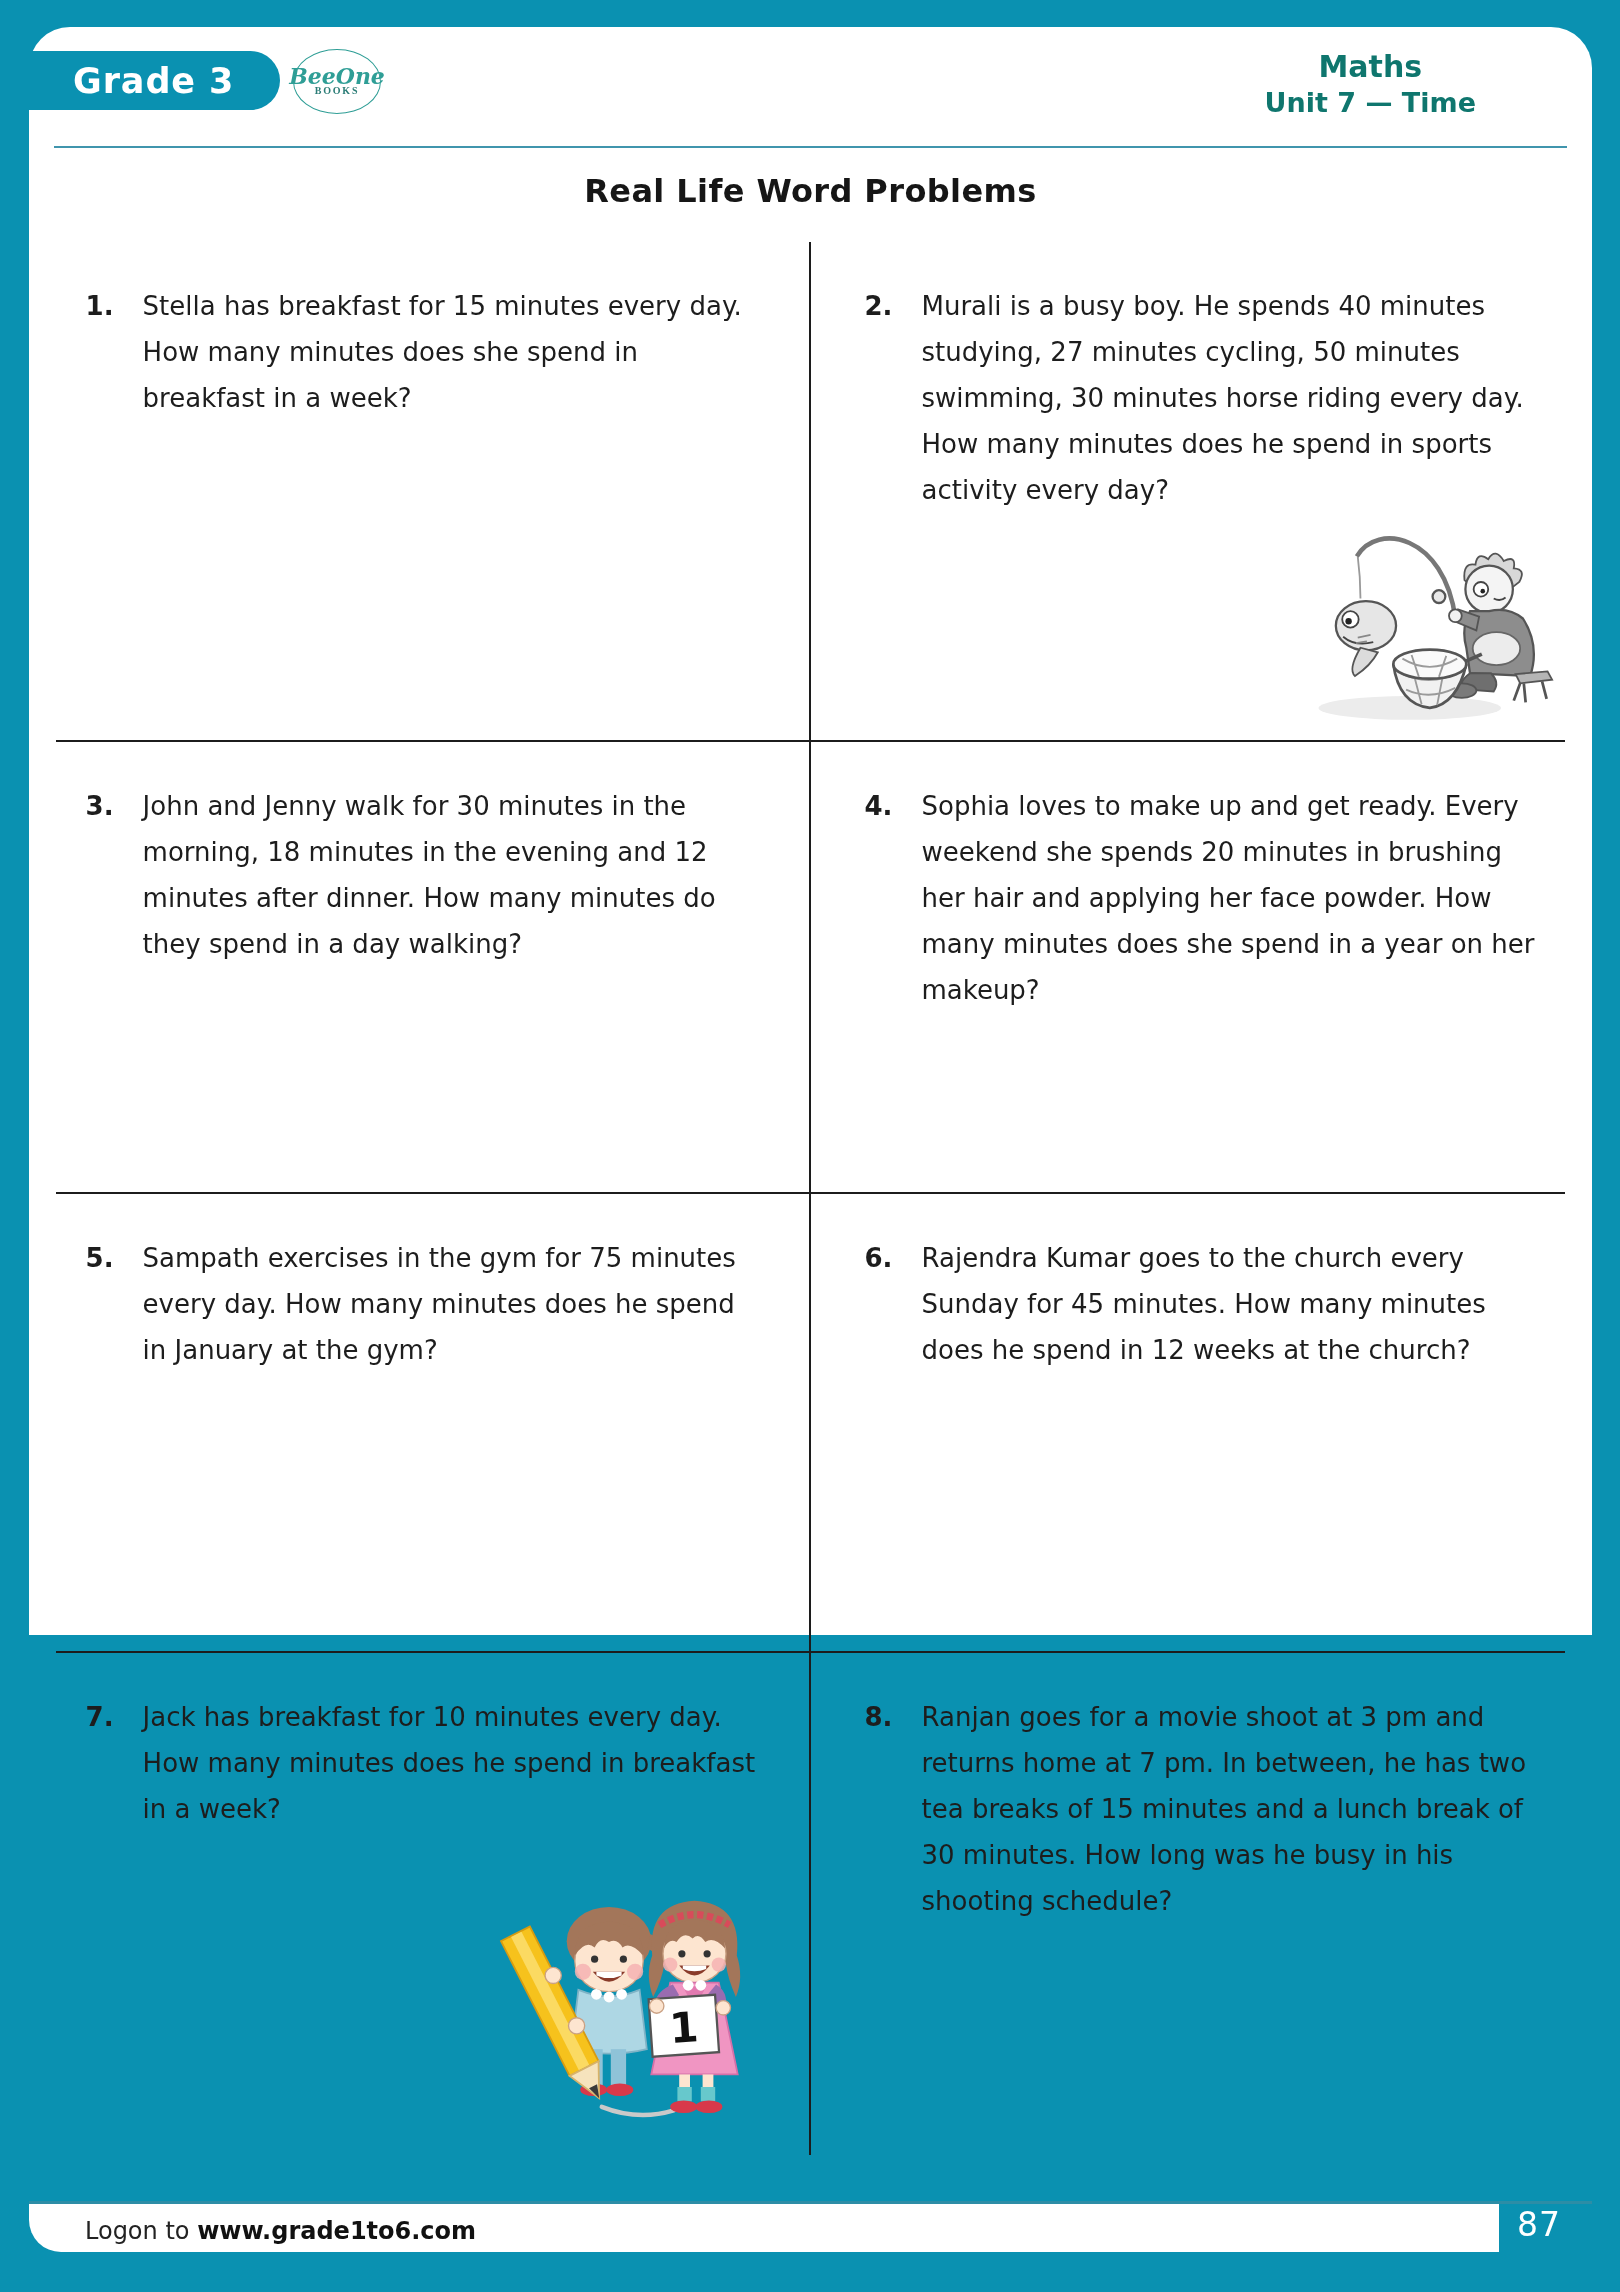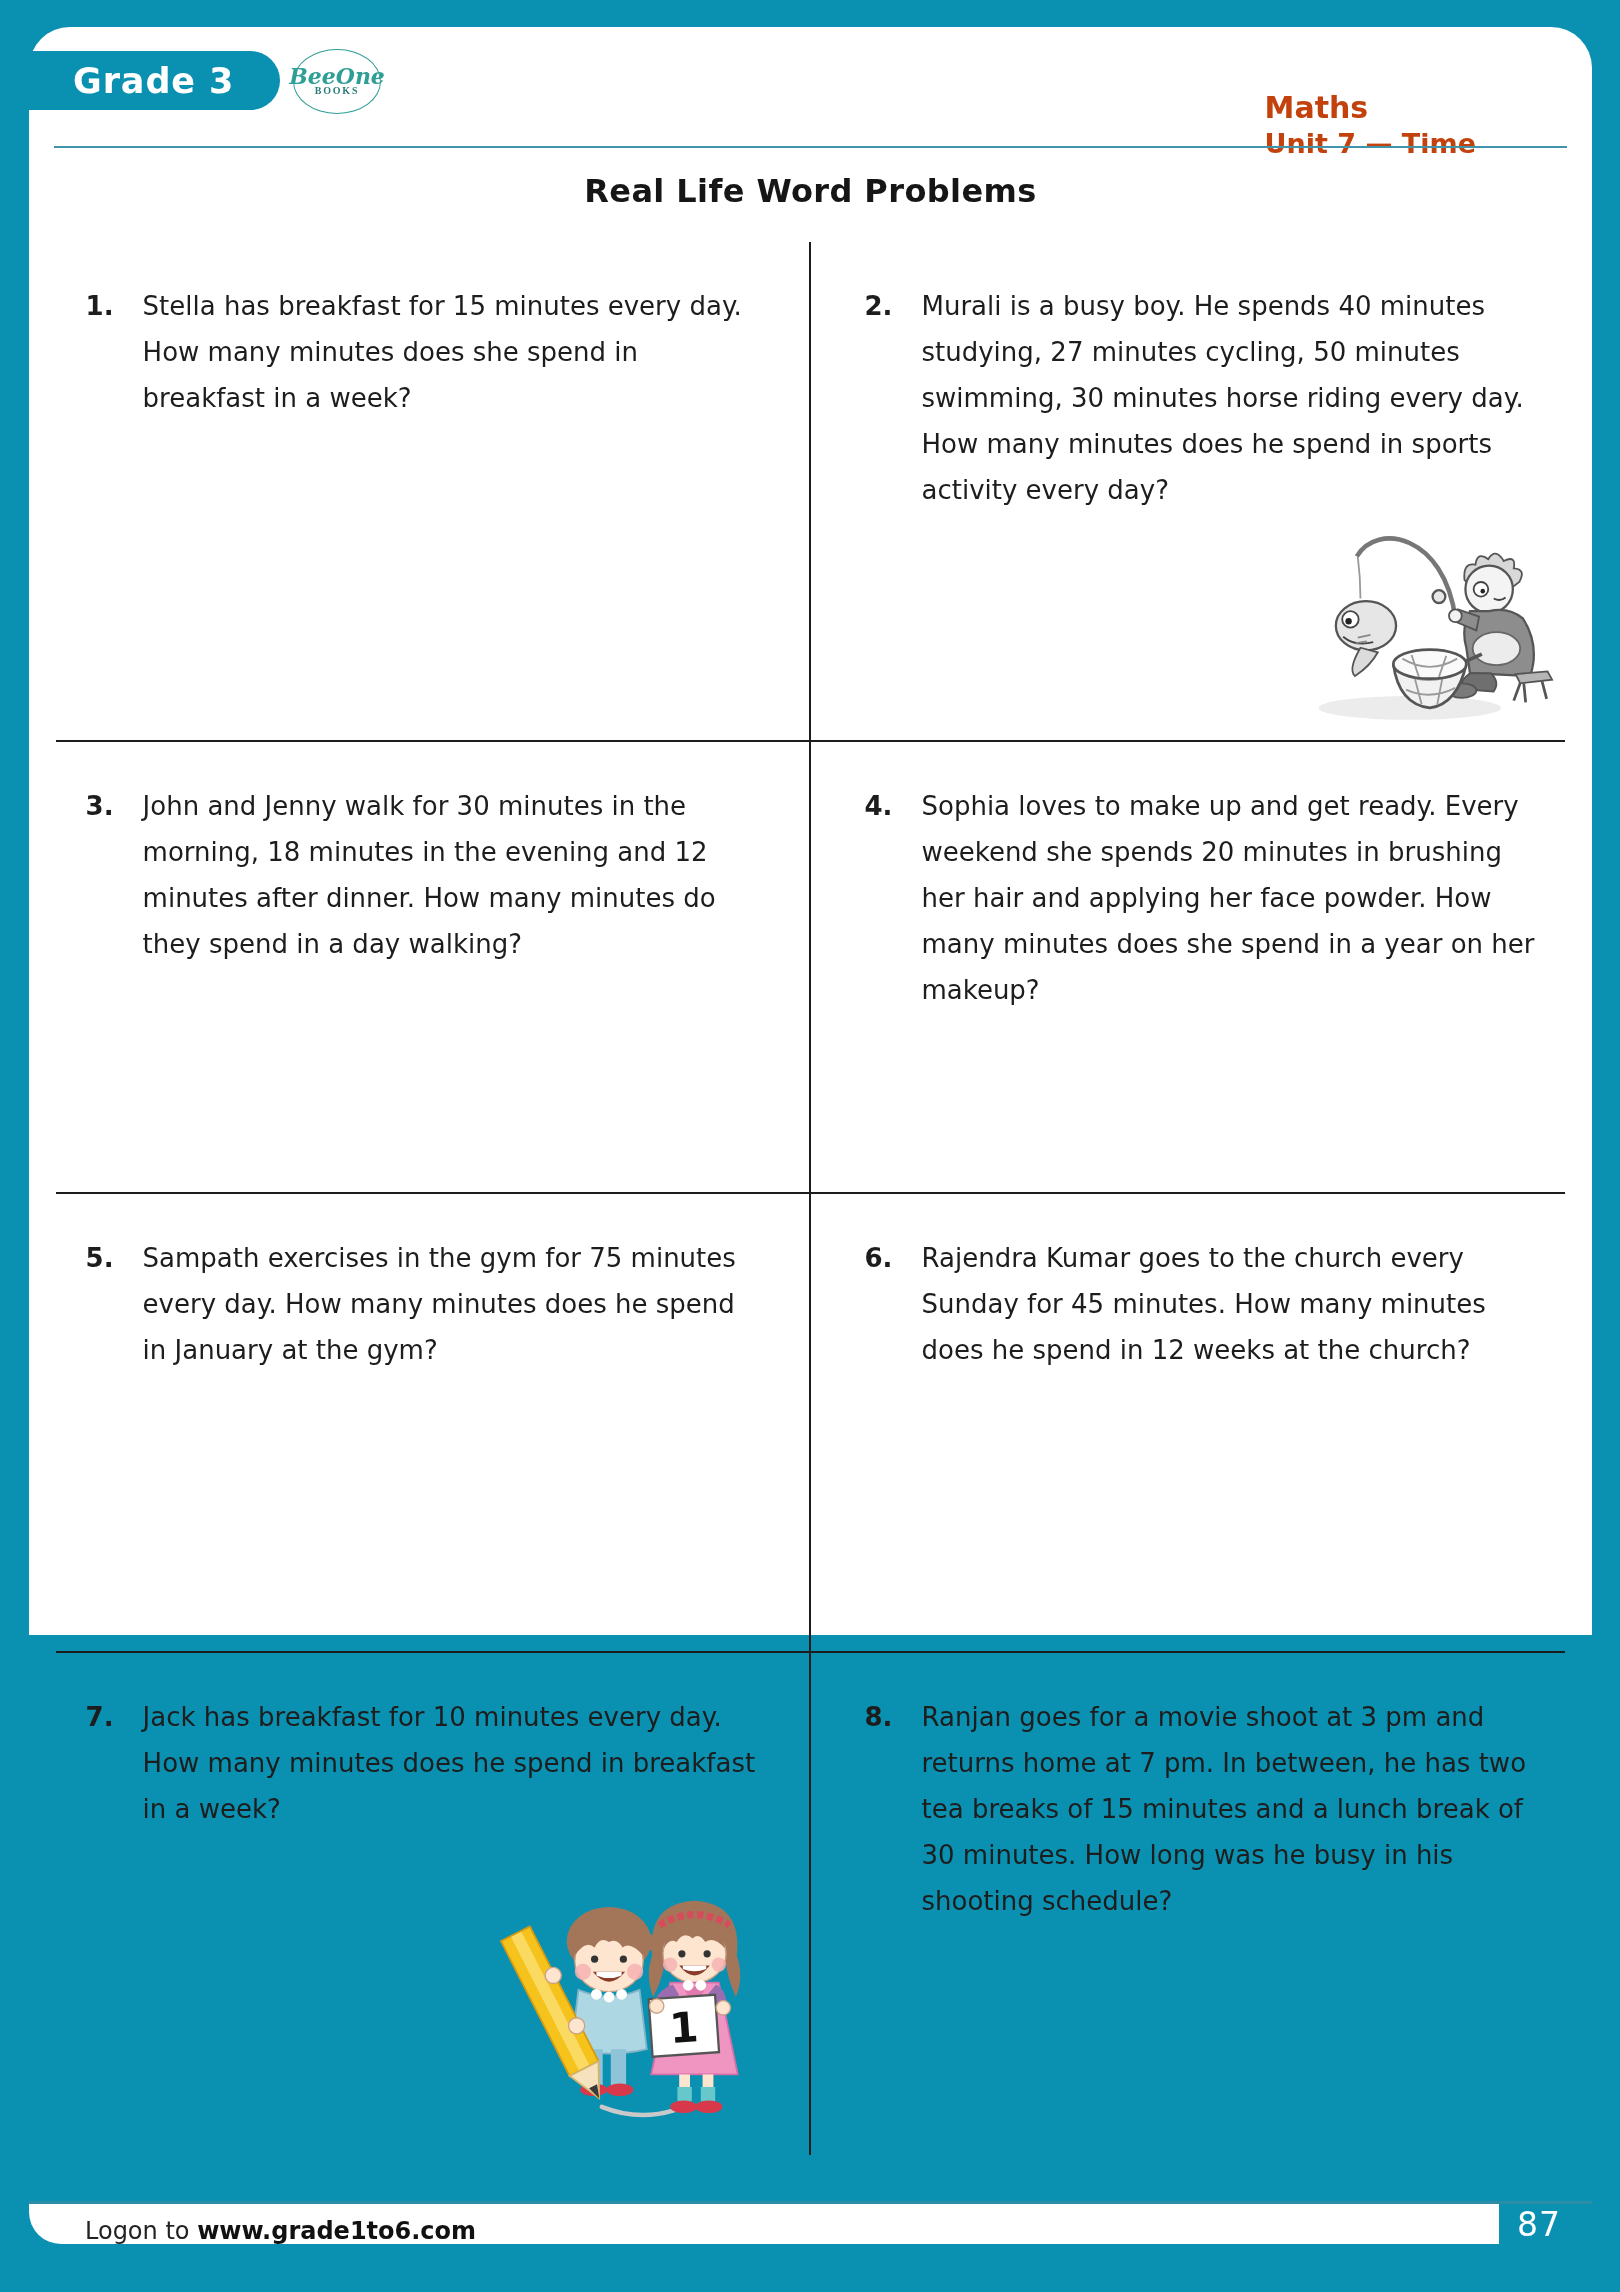--- a/index.html
+++ b/index.html
@@ -10,21 +10,21 @@
     position:relative;
     -webkit-font-smoothing:antialiased;
   }
   
   .page-card{
     position:absolute;left:29px;top:27px;width:1563px;height:1608px;
     background:#ffffff;border-radius:41px 41px 0 0;
   }
   
   .footer-strip{
-    position:absolute;left:29px;top:2204px;width:1470px;height:40px;
+    position:absolute;left:29px;top:2204px;width:1470px;height:48px;
     background:#ffffff;border-radius:0 0 0 32px;
   }
   .footer-line{
     position:absolute;left:29px;top:2201px;width:1563px;height:2.7px;
     background:#2d8da6;
   }
   .footer-text{
     position:absolute;left:56px;top:0;height:56px;line-height:54px;
     font-size:24px;color:#222;
   }
@@ -47,21 +47,21 @@
   }
   .beeone-name{
     font-family:"DejaVu Serif",serif;font-style:italic;font-weight:bold;
     color:#2f9e96;font-size:22px;line-height:19.7px;
   }
   .beeone-sub{
     font-family:Liberation Serif, serif;font-weight:bold;
     color:#2c7d77;font-size:10px;letter-spacing:1.8px;line-height:9px;
   }
   .header-right{
-    position:absolute;top:21.5px;right:116px;text-align:left;color:#c2410c;margin-top:41px;
+    position:absolute;top:21.5px;right:116px;text-align:center;color:#0f766e;
   }
   .header-subject{font-size:30px;font-weight:bold;line-height:36px;}
   .header-unit{font-size:27px;font-weight:bold;line-height:36px;}
   .header-rule{
     position:absolute;left:25px;right:25px;top:119px;height:1.8px;background:#4095ad;
   }
   .page-title{
     position:absolute;top:145px;left:0;width:100%;text-align:center;
     font-size:32px;font-weight:bold;color:#161616;letter-spacing:0.4px;
   }

